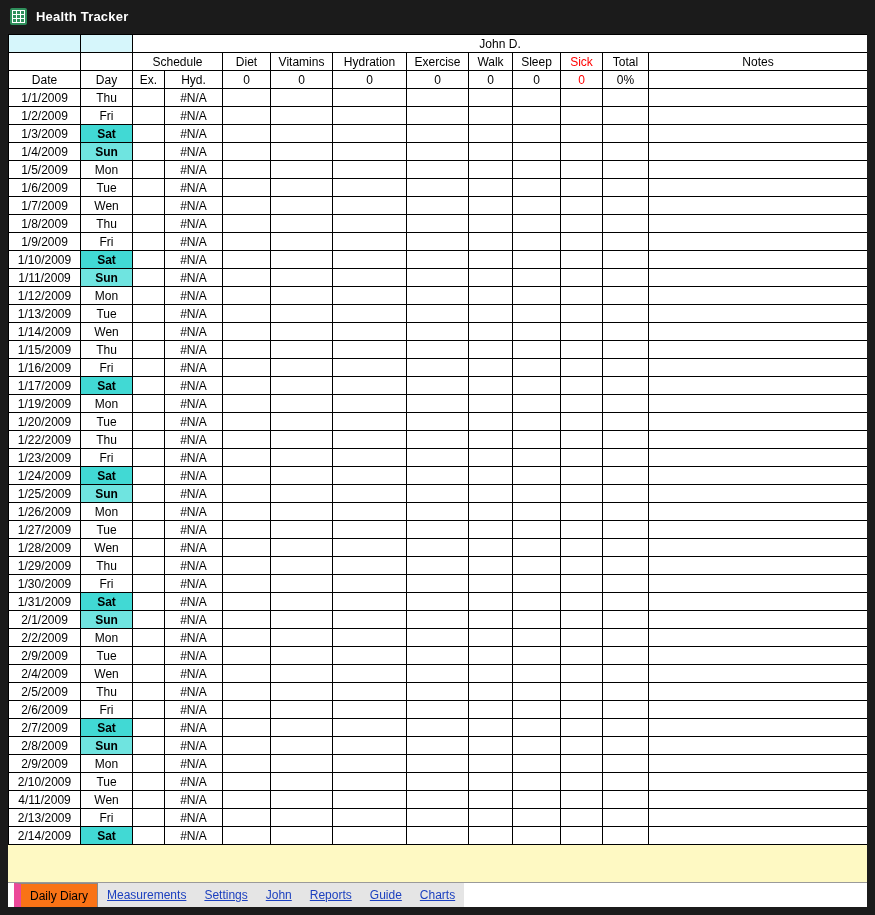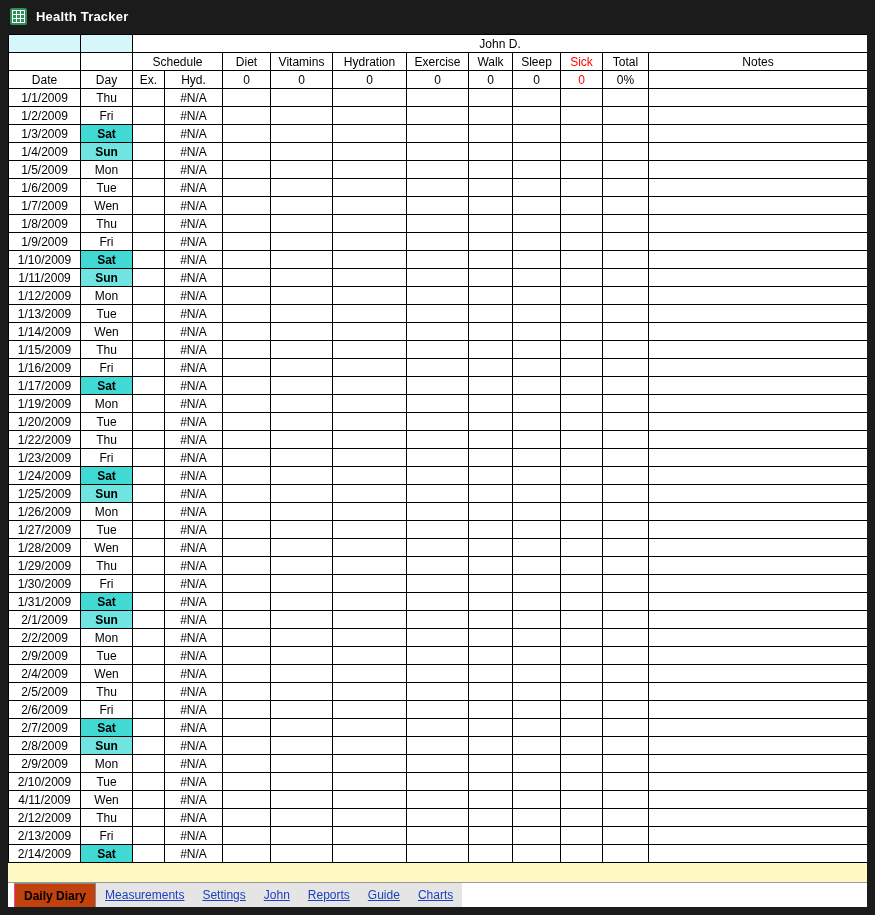--- a/index.html
+++ b/index.html
@@ -137,25 +137,25 @@
     padding: 0 9px;
     font-size: 12px;
     color: #1b3fbf;
     text-decoration: underline;
     cursor: pointer;
     background: #e5e5e5;
   }
   .tab.active {
     color: #000000;
     text-decoration: none;
-    font-weight: bold;
-    border-left: 1px solid #ec4899;
+    font-weight: normal;
+    border-left: 7px solid #ec4899;
     border-right: 1px solid #8a8a8a;
     border-top: 1px solid #8a8a8a;
-    background: #c2410c;
+    background: #f97316;
   }
   .bottom-pad { height: 8px; background: #1b1b1b; flex: 0 0 auto;}
 </style>
 </head>
 <body>
 
 <div class="app">
 
   <div class="titlebar">
     <div class="app-icon">
@@ -819,35 +819,20 @@
             <td class="inp-cell"></td>
             <td class="inp-cell"></td>
             <td class="inp-cell"></td>
             <td class="inp-cell"></td>
             <td class="inp-cell"></td>
             <td class="inp-cell"></td>
             <td class="total-cell"></td>
             <td class="notes-cell"></td>
           </tr>
           <tr>
-            <td class="date-cell">2/12/2009</td>
-            <td class="day-cell">Thu</td>
-            <td class="ex-cell"></td>
-            <td class="hyd-cell">#N/A</td>
-            <td class="inp-cell"></td>
-            <td class="inp-cell"></td>
-            <td class="inp-cell"></td>
-            <td class="inp-cell"></td>
-            <td class="inp-cell"></td>
-            <td class="inp-cell"></td>
-            <td class="inp-cell"></td>
-            <td class="total-cell"></td>
-            <td class="notes-cell"></td>
-          </tr>
-          <tr>
             <td class="date-cell">2/13/2009</td>
             <td class="day-cell">Fri</td>
             <td class="ex-cell"></td>
             <td class="hyd-cell">#N/A</td>
             <td class="inp-cell"></td>
             <td class="inp-cell"></td>
             <td class="inp-cell"></td>
             <td class="inp-cell"></td>
             <td class="inp-cell"></td>
             <td class="inp-cell"></td>

